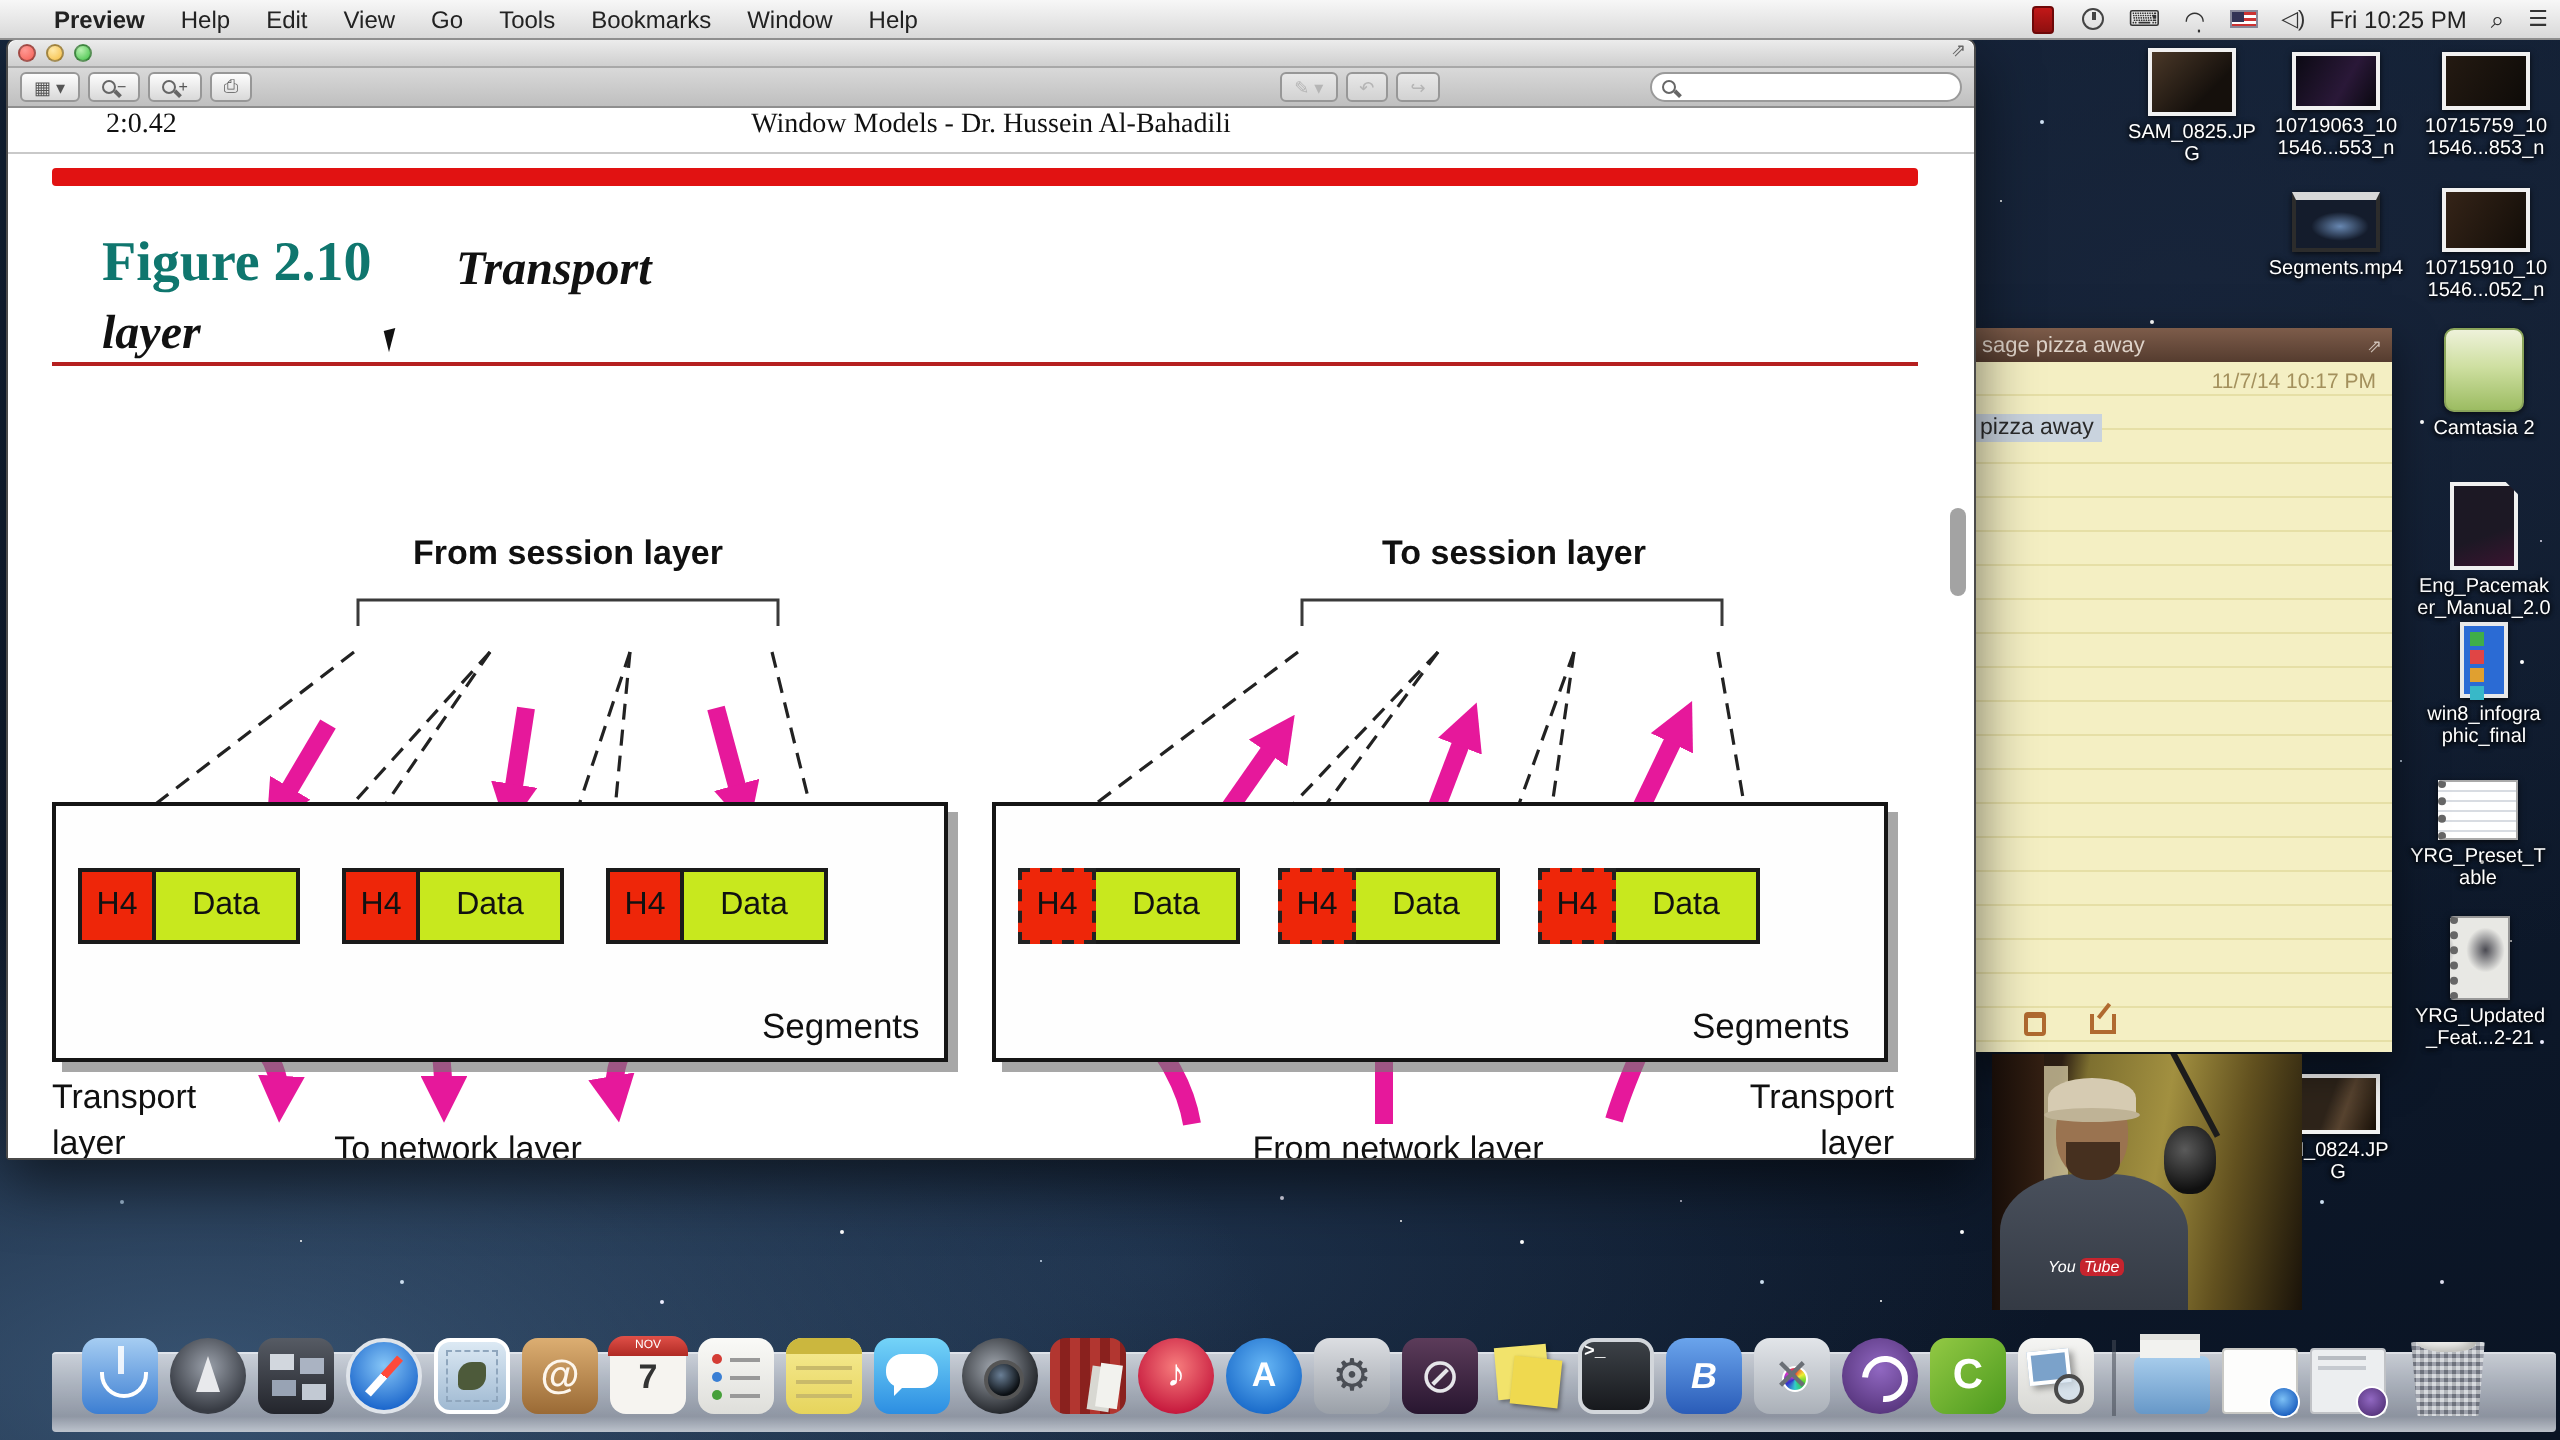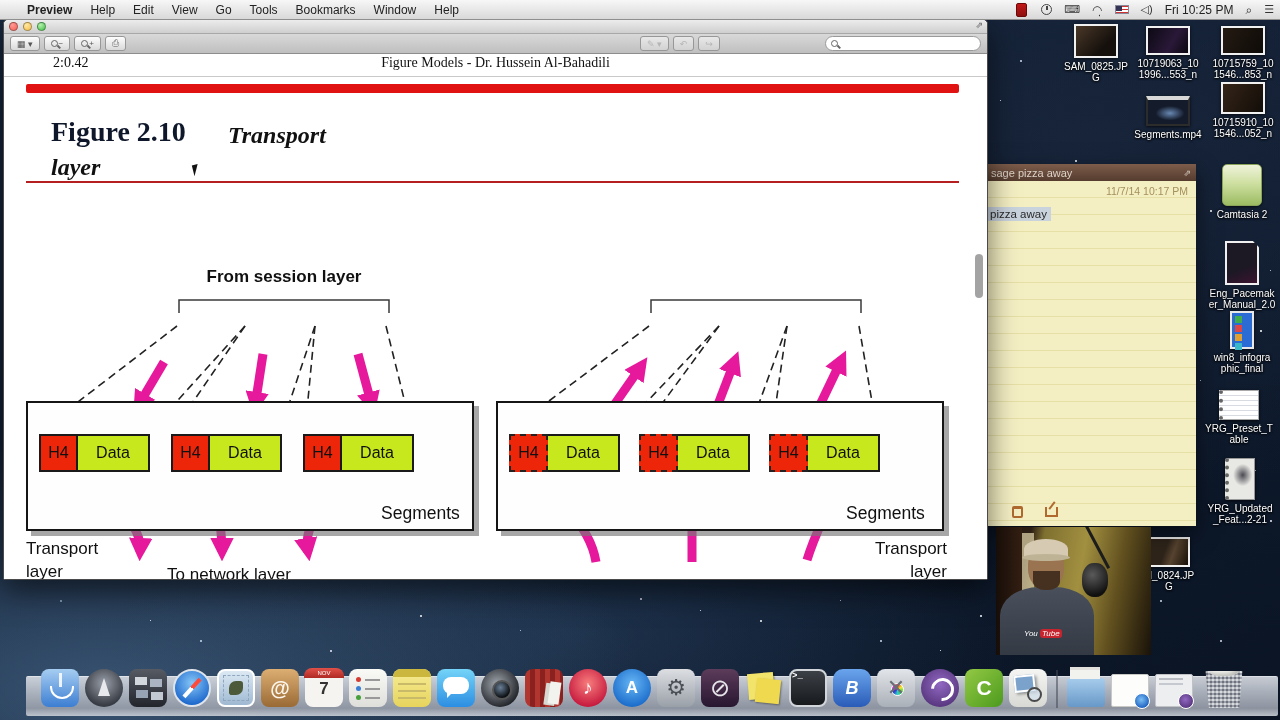--- a/index.html
+++ b/index.html
@@ -69,21 +69,21 @@
   #searchbox input { border:none; outline:none; width:120px; font-size:10px; background:transparent; }
   #wcontent { position:relative; width:983px; height:525px; background:#fff; overflow:hidden; }
 
   
   #slide { position:absolute; inset:0; font-family:"Liberation Sans", sans-serif; color:#111; }
   .serif { font-family:"Liberation Serif", serif; }
   #slide-clock { left:49px; top:1px; font-size:14px; }
   #slide-head { left:0; right:0; top:1px; text-align:center; font-size:14px; }
   #head-line { left:0; right:0; top:22px; height:1px; background:#c9c9c9; }
   #redbar { left:22px; top:30px; width:933px; height:9px; background:#e11212; border-radius:2px; }
-  #figlabel { left:47px; top:62px; font-size:28px; font-weight:bold; color:#0f172a; }
+  #figlabel { left:47px; top:62px; font-size:28px; font-weight:bold; color:#0f766e; }
   #figtitle { left:224px; top:68px; font-size:24px; font-weight:bold; font-style:italic; }
   #figtitle2 { left:47px; top:100px; font-size:24px; font-weight:bold; font-style:italic; }
   #redline2 { left:22px; top:127px; width:933px; height:2px; background:#b51f1f; }
   .dlabel { font-size:17px; color:#101010; }
   .toplabel { width:240px; text-align:center; top:213px;font-weight:bold; }
   .bigbox { top:347px; width:448px; height:130px; border:2px solid #151515; background:#fefefe;
     box-shadow:5px 5px 0 rgba(120,120,120,.65); }
   .seg { position:absolute; top:380px; display:flex; }
   .h4 { width:39px; height:38px; background:#ee2609; border:2px solid #1a1a1a; display:flex; align-items:center; justify-content:center; font-size:16px; }
   .h4.dashed { border-style:dashed; border-color:#222; }
@@ -222,32 +222,32 @@
 </div>
 
 <div class="dicon" style="left:1058px;top:24px">
   <div class="ithumb ph" style="width:44px;height:34px;background:linear-gradient(135deg,#4a3828,#15100c 70%)"></div>
   <div class="ilabel">SAM_0825.JP
 G</div>
 </div>
 <div class="dicon" style="left:1130px;top:26px">
   <div class="ithumb ph" style="width:44px;height:29px;background:linear-gradient(120deg,#0c0a14,#2a1838 60%,#0a0810)"></div>
   <div class="ilabel">10719063_10
-1996...553_n</div>
+1546...553_n</div>
 </div>
 <div class="dicon" style="left:1205px;top:26px">
   <div class="ithumb ph" style="width:44px;height:29px;background:linear-gradient(120deg,#241a12,#0e0b08)"></div>
   <div class="ilabel">10715759_10
 1546...853_n</div>
 </div>
 <div class="dicon" style="left:1130px;top:96px">
   <div class="ithumb" style="width:44px;height:30px;background:radial-gradient(18px 9px at 55% 55%,#6888b2,#141c2c 80%);border:2px solid #2c2c2c;border-top:4px solid #d8d8d8"></div>
   <div class="ilabel">Segments.mp4</div>
 </div>
-<div class="dicon" style="left:1205px;top:82px">
+<div class="dicon" style="left:1205px;top:94px">
   <div class="ithumb ph" style="width:44px;height:32px;background:linear-gradient(120deg,#352418,#120d08)"></div>
   <div class="ilabel">10715910_10
 1546...052_n</div>
 </div>
 <div class="dicon" style="left:1204px;top:164px">
   <div class="ithumb" style="width:40px;height:42px;border-radius:5px;background:linear-gradient(180deg,#eef2da 0%,#cfe0a2 45%,#9cbc62 100%);border:1px solid #8aa45a"></div>
   <div class="ilabel">Camtasia 2</div>
 </div>
 <div class="dicon" style="left:1204px;top:241px">
   <div class="ithumb" style="width:34px;height:44px;background:linear-gradient(160deg,#1c1824 60%,#3a1430);border:2px solid #f0f0f0;clip-path:polygon(0 0,82% 0,100% 14%,100% 100%,0 100%)"></div>
@@ -322,21 +322,21 @@
     </div>
     <div id="searchbox">
       <span class="mag"></span>
       <input placeholder="" style="">
     </div>
   </div>
 
   <div id="wcontent">
     <div id="slide">
       <div class="abs serif" id="slide-clock">2:0.42</div>
-      <div class="abs serif" id="slide-head">Figure Models - Dr. Hussein Al-Bahadili</div>
+      <div class="abs serif" id="slide-head">Window Models - Dr. Hussein Al-Bahadili</div>
       <div class="abs" id="head-line"></div>
       <div class="abs" id="redbar"></div>
       <div class="abs serif" id="figlabel">Figure 2.10</div>
       <div class="abs serif" id="figtitle">Transport</div>
       <div class="abs serif" id="figtitle2">layer</div>
       <div class="abs" id="redline2"></div>
       <div class="abs" id="cursor"></div>
 
       <svg id="diag" width="983" height="525" viewBox="0 0 983 525">
         <defs>
@@ -412,36 +412,38 @@
       </div>
       <div class="seg" style="left:299px">
         <div class="h4">H4</div>
         <div class="data">Data</div>
       </div>
       <div class="abs dlabel seglabel" style="left:377px">Segments</div>
       <div class="abs dlabel" style="left:22px;top:485px">Transport</div>
       <div class="abs dlabel" style="left:22px;top:508px">layer</div>
       <div class="abs dlabel" style="left:130px;top:511px;width:190px;text-align:center">To network layer</div>
 
+      <div class="abs dlabel toplabel" style="left:633px">To session layer</div>
       <div class="abs bigbox" style="left:492px"></div>
       <div class="seg" style="left:505px">
         <div class="h4 dashed">H4</div>
         <div class="data">Data</div>
       </div>
       <div class="seg" style="left:635px">
         <div class="h4 dashed">H4</div>
         <div class="data">Data</div>
       </div>
       <div class="seg" style="left:765px">
         <div class="h4 dashed">H4</div>
         <div class="data">Data</div>
       </div>
       <div class="abs dlabel seglabel" style="left:842px">Segments</div>
       <div class="abs dlabel" style="left:857px;top:485px;width:86px;text-align:right">Transport</div>
       <div class="abs dlabel" style="left:857px;top:508px;width:86px;text-align:right">layer</div>
+      <div class="abs dlabel" style="left:595px;top:511px;width:200px;text-align:center">From network layer</div>
 
       <div class="abs" id="scrollthumb"></div>
     </div>
   </div>
 </div>
 
 <div id="webcam">
   <div class="abs shelf1"></div>
   <div class="abs doorfrm"></div>
   <div class="abs wc-red"></div>

